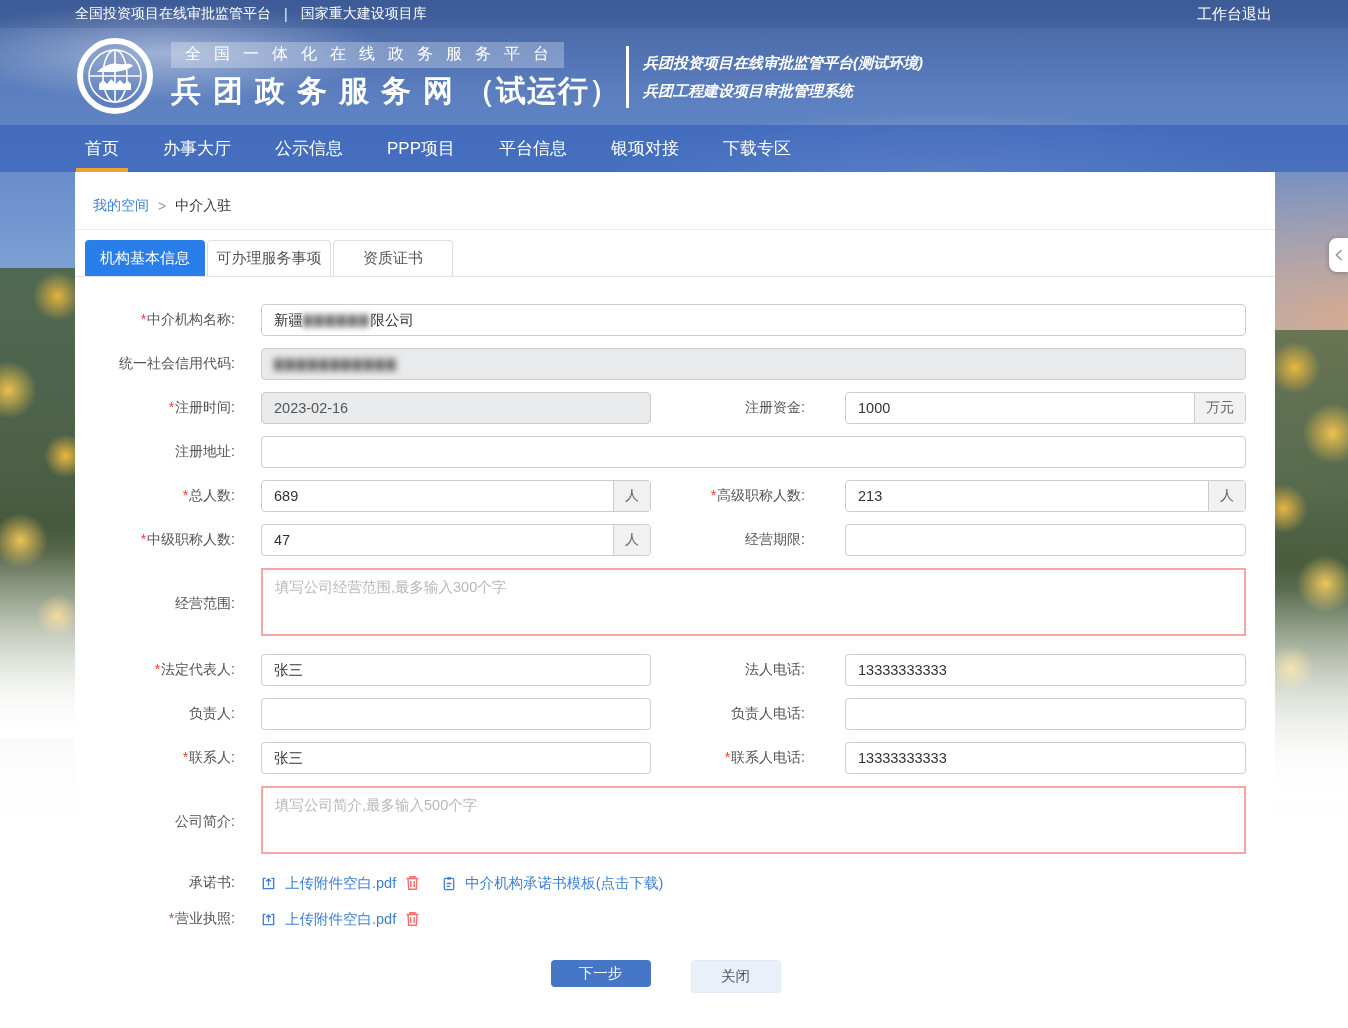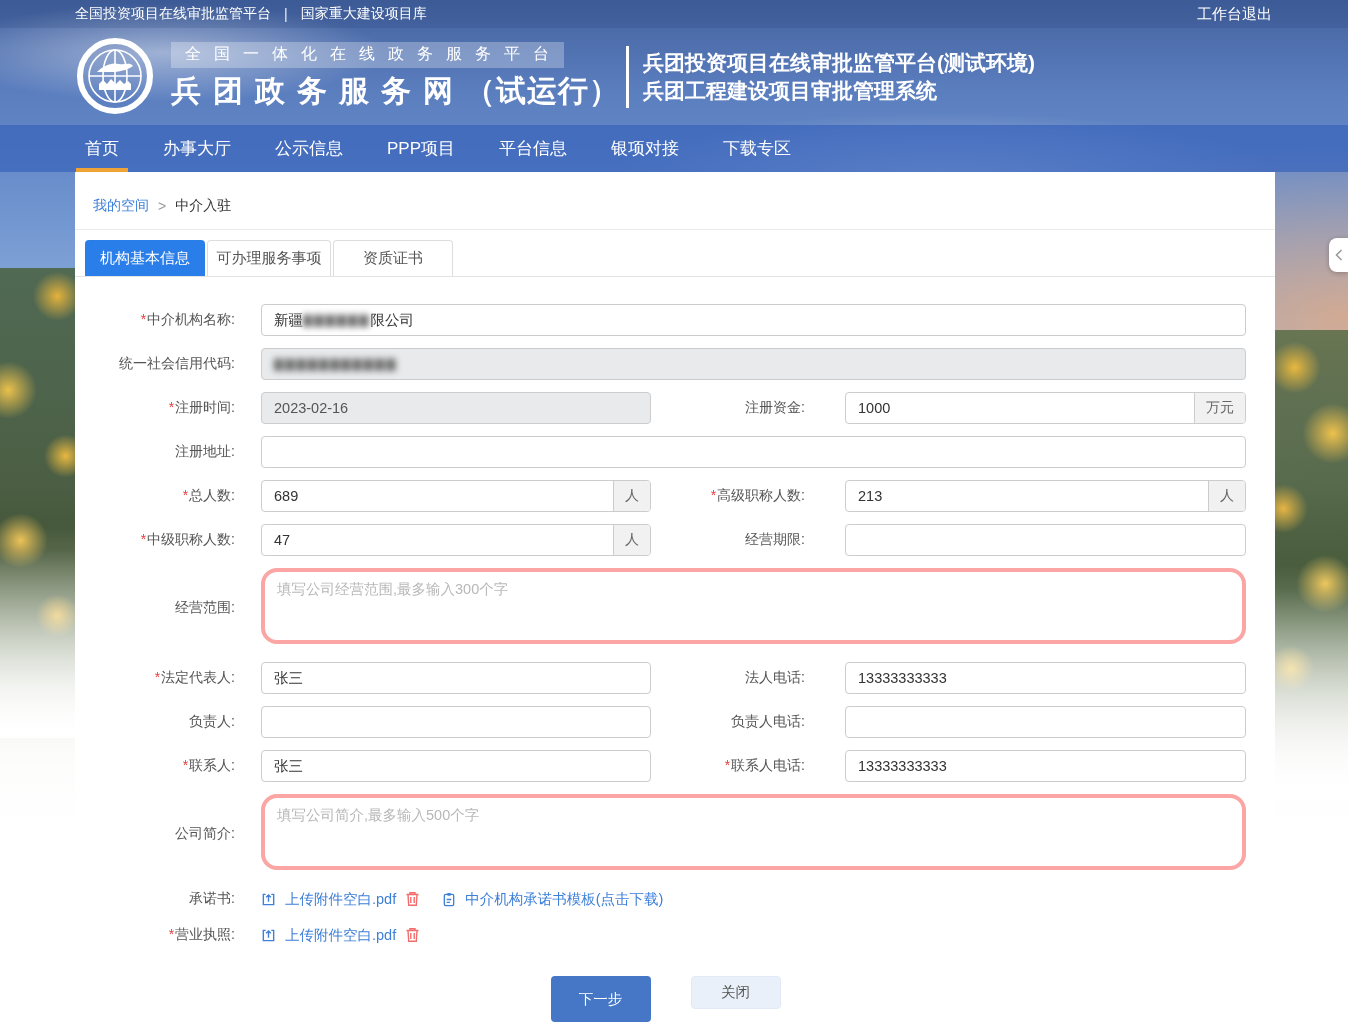--- a/index.html
+++ b/index.html
@@ -51,21 +51,21 @@
   .header { position:absolute; top:28px; left:0; right:0; height:97px;
     display:flex; align-items:center; padding:0 75px; color:#fff; }
   .logo { flex:none; width:80px; height:80px; margin-top:-2px; }
   .brand { margin-left:16px; flex:none; }
   .brand-badge { display:inline-block; background:rgba(255,255,255,.28);
     font-size:16px; letter-spacing:13px; padding:2px 2px 3px 14px; white-space:nowrap; }
   .brand-name { font-size:30px; font-weight:bold; margin-top:3px; white-space:nowrap; }
   .brand-name .nm { letter-spacing:12px; }
   .brand-name .sx { letter-spacing:1px; }
   .header-divider { flex:none; width:3px; height:62px; background:#fff; margin:0 14px 0 6px; }
-  .sys-titles { font-size:21px; font-weight:bold; line-height:28px; white-space:nowrap; }
+  .sys-titles { font-size:15px; font-weight:bold; line-height:28px; white-space:nowrap;font-style:italic; }
   
   .nav { position:absolute; top:125px; left:0; right:0; height:47px;
     background:rgba(56,99,187,.70); display:flex; align-items:stretch;
     gap:44px; padding-left:85px; color:#fff; font-size:17px; }
   .nav-item { position:relative; display:flex; align-items:center; cursor:pointer; white-space:nowrap; }
   .nav-item.active::after { content:""; position:absolute; left:-9px; right:-9px; bottom:0;
     height:4px; background:#efa335; }
   
   .panel { position:absolute; left:75px; top:172px; width:1200px; bottom:0; background:#fff; }
   .breadcrumb { display:flex; align-items:center; gap:9px; padding:25px 0 14px 18px;
@@ -93,31 +93,31 @@
   .group { display:flex; align-items:stretch; height:32px; border:1px solid #ccc;
     border-radius:4px; overflow:hidden; background:#fff; }
   .group input { border:none; flex:1; min-width:0; padding:0 12px; font-size:14.5px;
     color:#333; outline:none; font-family:inherit; background:transparent; }
   .group .addon { flex:none; display:flex; align-items:center; justify-content:center;
     background:#f1f1f1; border-left:1px solid #ccc; color:#666; font-size:14px; }
   .addon.u-ren { width:37px; } .addon.u-wan { width:51px; }
   .input-like { height:32px; border:1px solid #ccc; border-radius:4px; padding:0 12px;
     display:flex; align-items:center; font-size:14.5px; color:#333; }
   .masked { filter:blur(3px); color:#707070; font-size:12px; letter-spacing:2px; }
-  textarea.txt-area { width:100%; height:76px; border:4px solid #fca5a5; border-radius:16px;
+  textarea.txt-area { width:100%; height:68px; border:2px solid #fca5a5; border-radius:0;
     padding:8px 12px; font-size:14.5px; color:#333; resize:none; font-family:inherit; outline:none; }
   ::placeholder { color:#b8b8b8; opacity:1; }
   .upload-row { height:22px; margin-bottom:14px; }
   .files { display:flex; align-items:center; }
   .link { color:#3d7fd9; display:inline-flex; align-items:center; gap:9px;
     cursor:pointer; text-decoration:none; font-size:14.5px; white-space:nowrap; }
   .gap24 { } .gap22 { margin-left:22px; }
   .trash-btn { color:#f26d6d; margin-left:9px; cursor:pointer; display:inline-flex; align-items:center; }
   .btn-row { display:flex; justify-content:center; gap:40px; margin-top:30px; }
-  .btn-primary { width:100px; height:46px; background:#4577c6; color:#fff; border:none;
+  .btn-primary { width:100px; height:27px; background:#4577c6; color:#fff; border:none;
     border-radius:4px; font-size:14.5px; cursor:pointer; font-family:Liberation Serif, serif; }
   .btn-light { width:90px; height:33px; background:#eaf0fa; color:#555;
     border:1px solid #e2e9f6; border-radius:4px; font-size:14.5px; cursor:pointer; font-family:inherit; }
   
   .side-toggle { position:absolute; right:0; top:238px; width:19px; height:34px; background:#fff;
     border-radius:8px 0 0 8px; box-shadow:0 1px 5px rgba(0,0,0,.25);
     display:flex; align-items:center; justify-content:center; color:#9a9a9a; cursor:pointer; }
   svg { display:block; }
 </style>
 </head>

